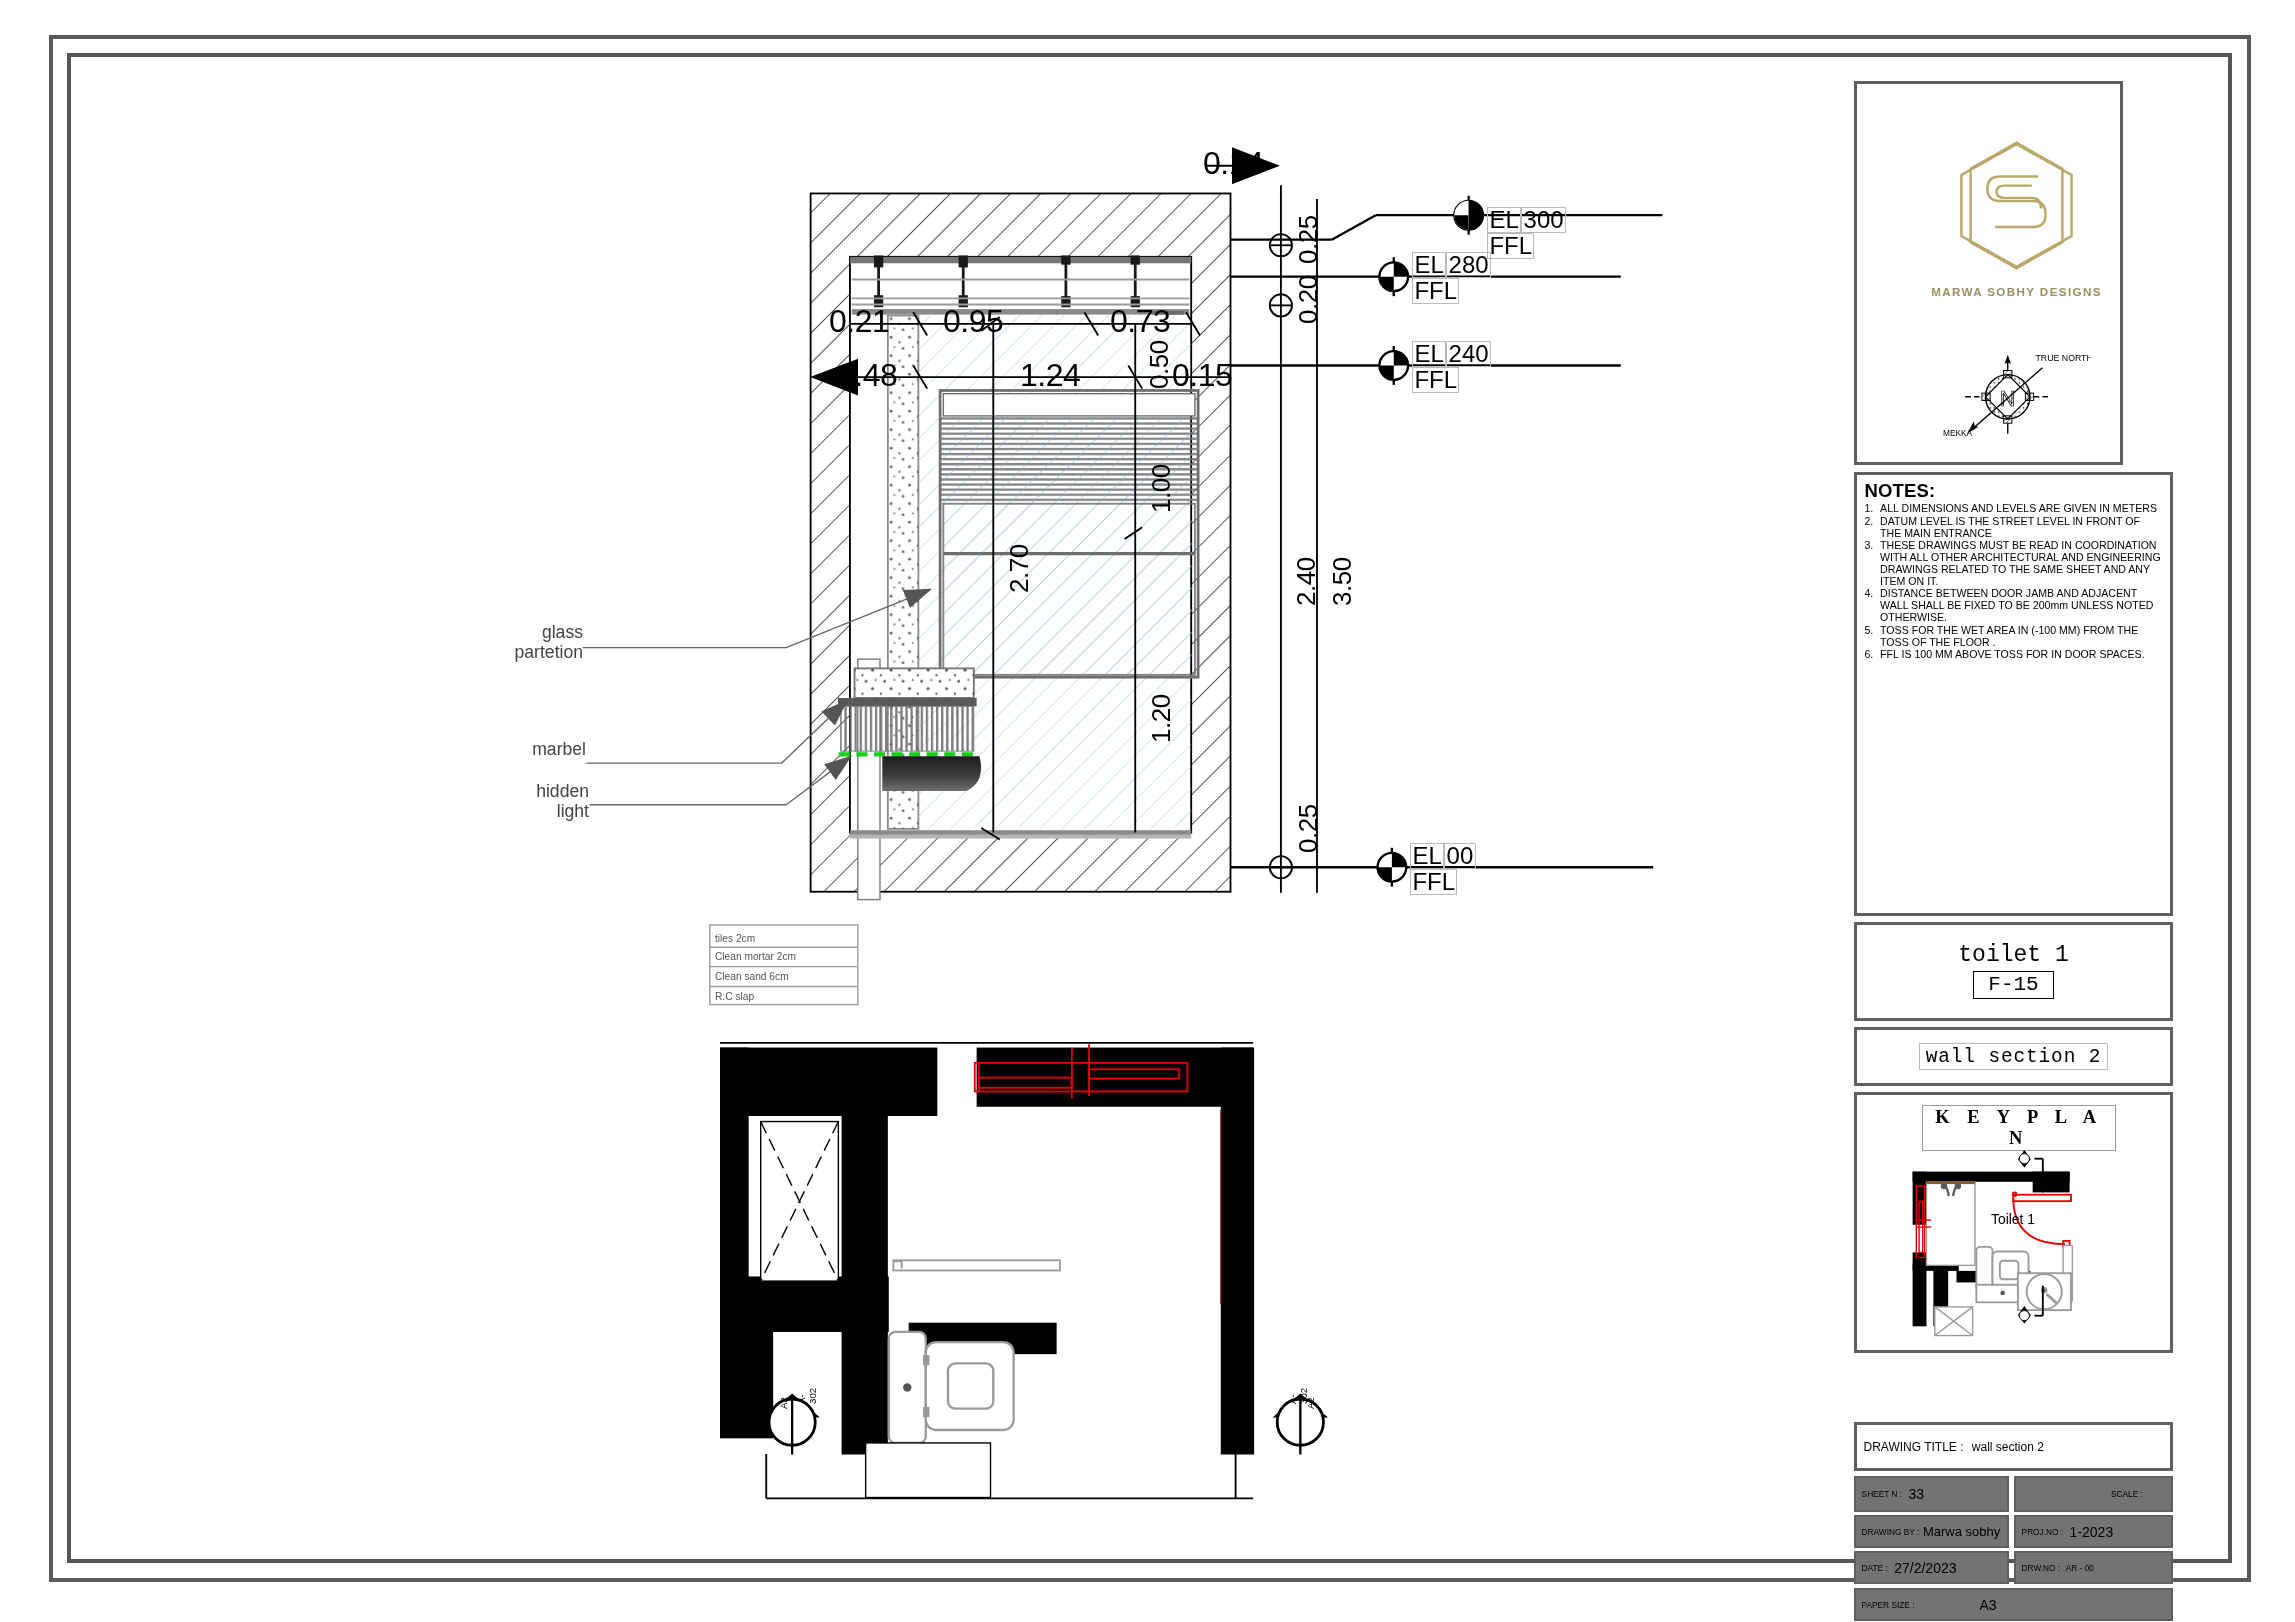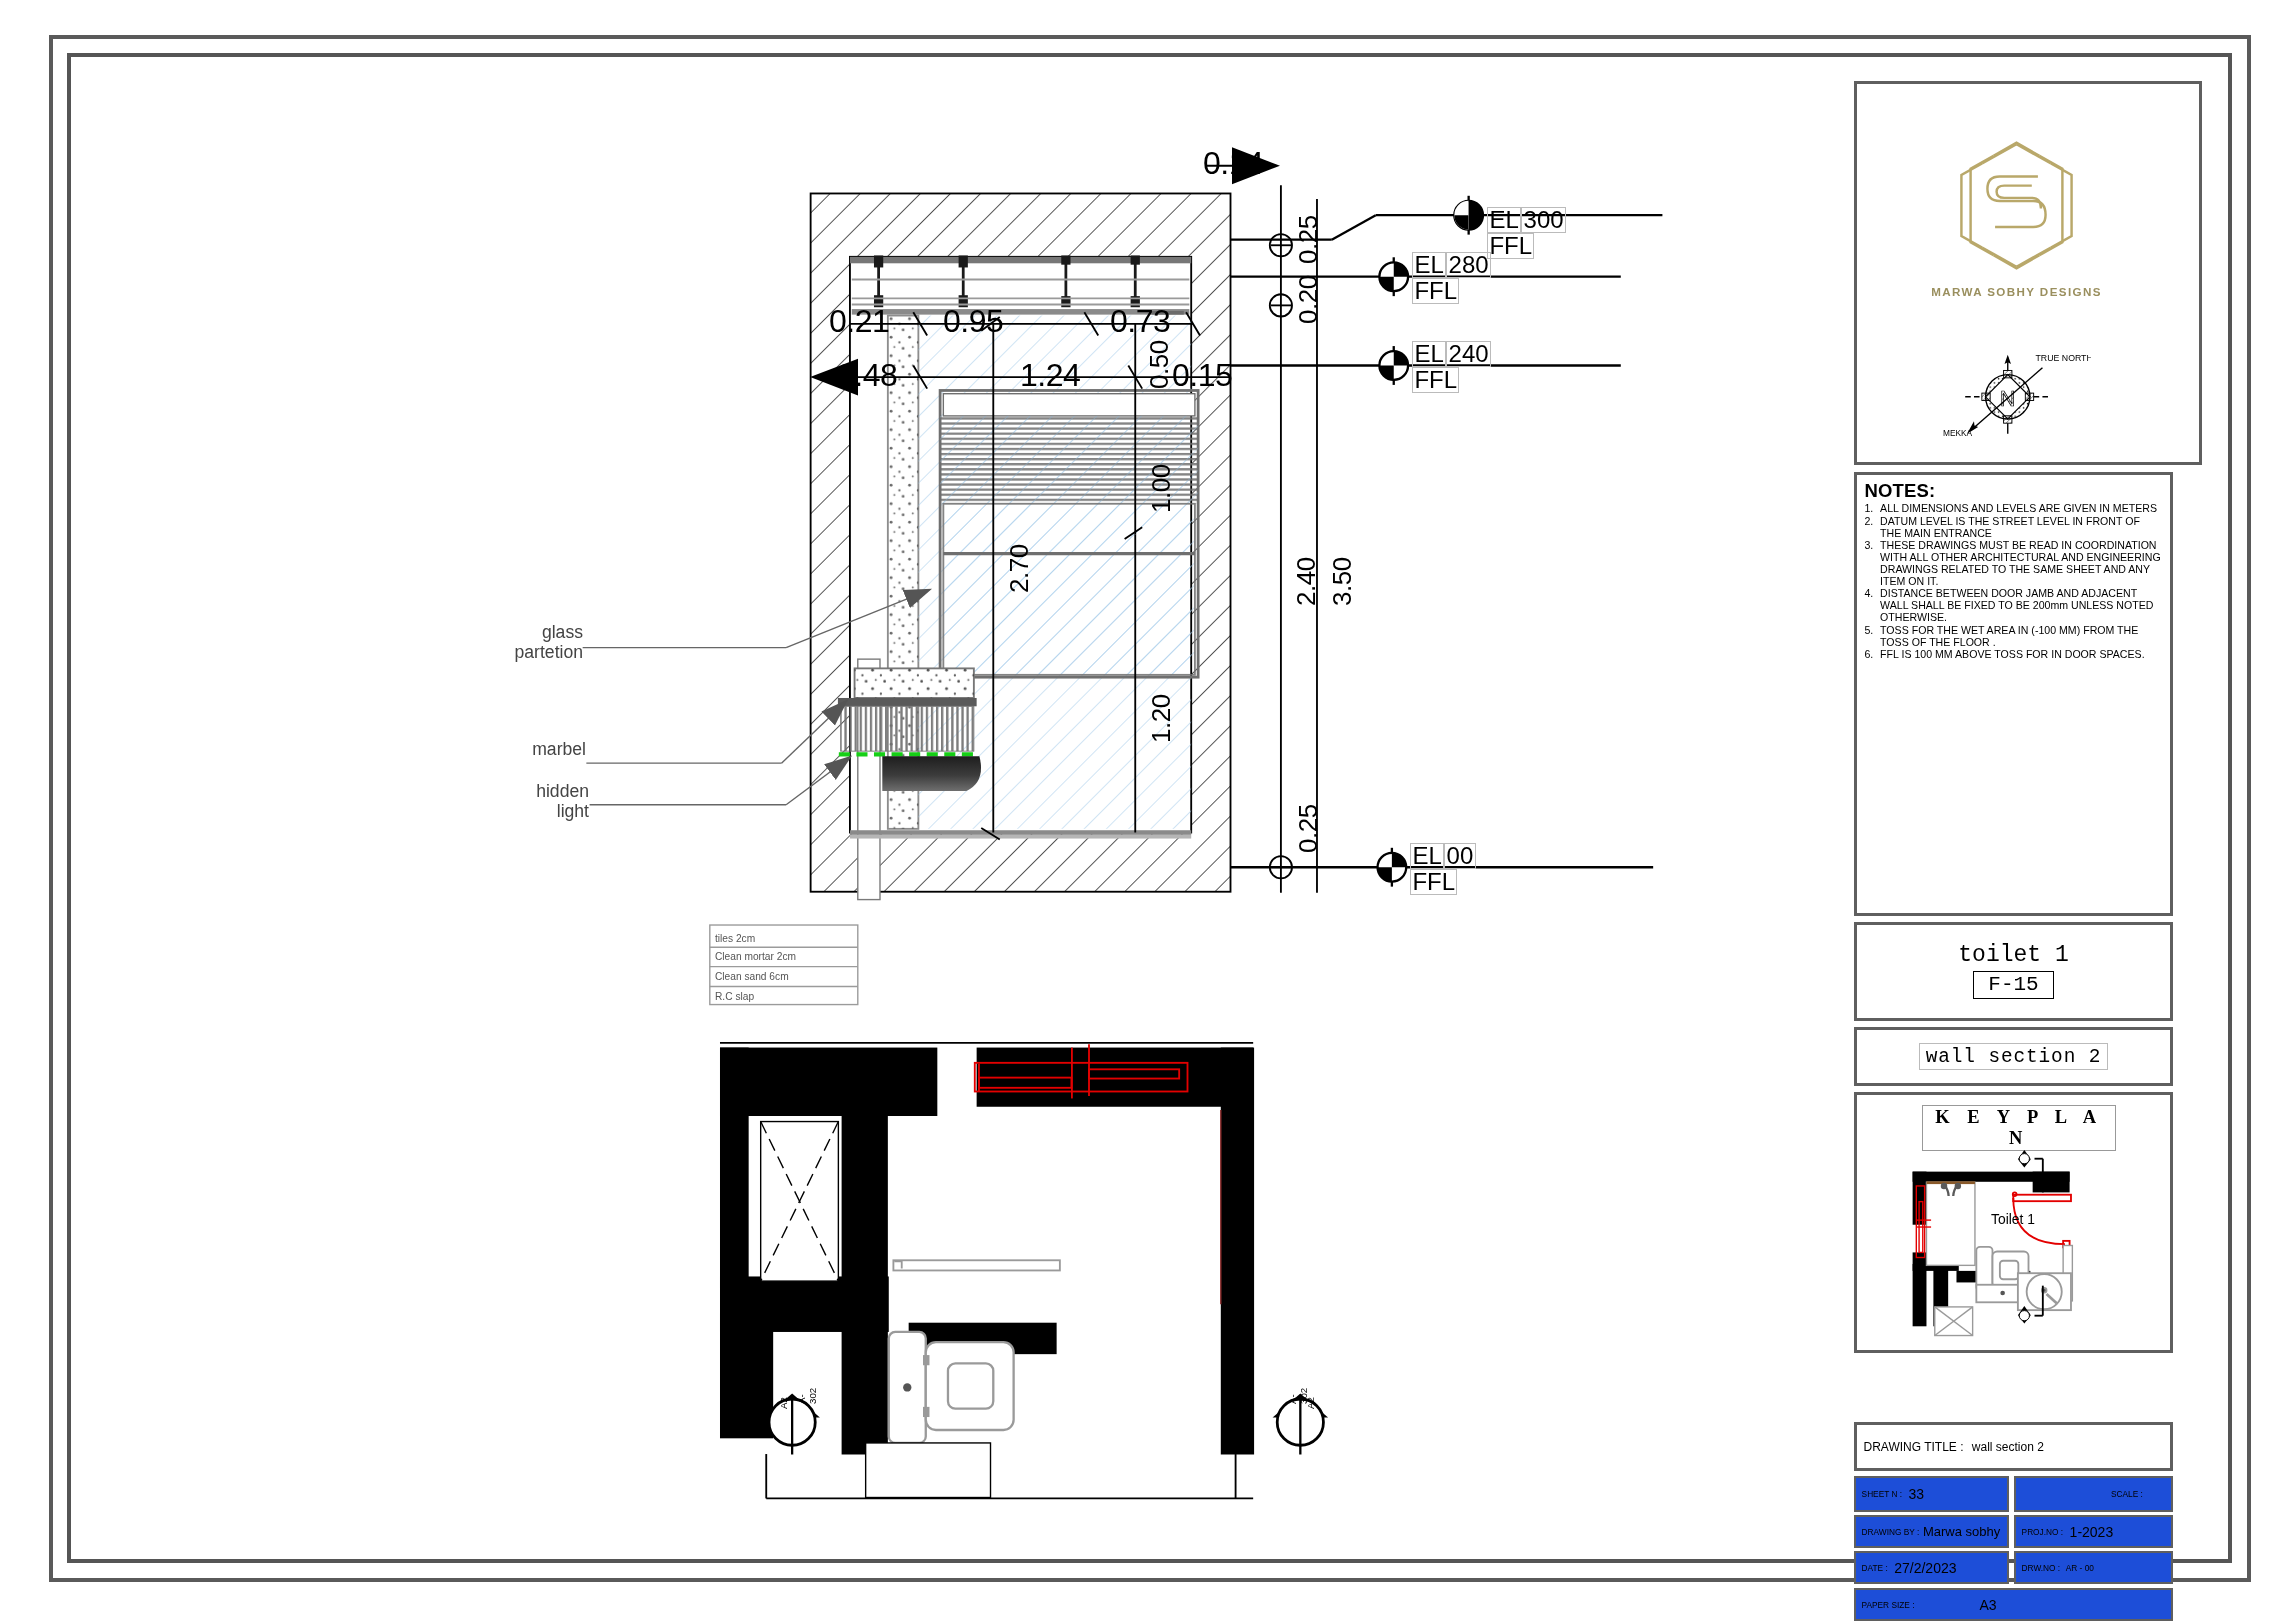--- a/index.html
+++ b/index.html
@@ -5,21 +5,21 @@
   html,body{margin:0;padding:0;background:#ffffff;}
   body{width:2295px;height:1623px;position:relative;font-family:"Liberation Sans",sans-serif;overflow:hidden;}
 
   .sheet-outer{position:absolute;left:49px;top:35px;width:2202px;height:1547px;border:4.2px solid #5a5a5a;box-sizing:border-box;}
   .sheet-inner{position:absolute;left:67px;top:53px;width:2165px;height:1510px;border:4.2px solid #555;box-sizing:border-box;}
 
   
   .panel{position:absolute;left:1854px;top:81px;width:319px;height:1448px;}
   .pbox{position:absolute;border:3.2px solid #5f5f5f;background:#fff;box-sizing:border-box;}
 
-  .logo-box{left:0;top:0;width:348px;height:384px;}
+  .logo-box{left:0;top:0;width:269px;height:384px;}
   .logo-wrap{position:absolute;left:0;top:18.5px;width:319px;height:222px;display:flex;align-items:center;justify-content:center;flex-direction:column;}
   .logo-name{margin-top:2.8px;font-size:11.6px;letter-spacing:1.4px;color:#9a8f5e;font-weight:bold;font-family:"Liberation Sans",sans-serif;}
   .compass-wrap{position:absolute;left:0;top:250px;width:319px;height:120px;display:flex;align-items:center;justify-content:center;}
 
   .notes-box{left:0;top:391px;width:319px;height:444px;padding:6.5px 7.4px;overflow:hidden;}
   .notes-title{font-size:18.5px;font-weight:bold;letter-spacing:0.2px;line-height:1;margin-bottom:3.2px;font-family:"Liberation Sans",sans-serif;}
   .note-item{display:flex;font-size:10.6px;line-height:1.13;margin-bottom:0.5px;font-family:"Liberation Sans",sans-serif;}
   .note-num{width:15.7px;flex:none;}
   .note-txt{flex:1;}
 
@@ -33,21 +33,21 @@
   .keyplan-box{left:0;top:1011px;width:319px;height:261px;}
   .keyplan-title{position:absolute;left:65px;top:10.2px;width:194px;border:0.9px solid #999;text-align:center;font-family:"Liberation Serif",serif;font-size:18.5px;letter-spacing:6.5px;font-weight:bold;padding:0.9px 0;box-sizing:border-box;}
   .keyplan-draw{position:absolute;left:51px;top:51px;width:217px;height:199px;}
 
   .tb-project{left:0;top:1279px;width:319px;height:58px;display:flex;align-items:center;padding-left:6.5px;}
   .tb-lbl{font-size:10.2px;color:#000;}
   .tb-project-val{font-size:24px;margin-left:5.6px;}
   .tb-title{left:0;top:1341px;width:319px;height:49px;display:flex;align-items:center;padding-left:6.5px;}
   .tb-title-val{font-size:12px;margin-left:8.3px;}
 
-  .tb-r{position:absolute;border:2.3px solid #5f5f5f;background:#1d4ed8;box-sizing:border-box;display:flex;align-items:center;padding-left:5.6px;}
+  .tb-r{position:absolute;border:2.3px solid #5f5f5f;background:#737373;box-sizing:border-box;display:flex;align-items:center;padding-left:5.6px;}
   .tb-sheet{left:0;top:1395px;width:155px;height:36px;}
   .tb-scale{left:160px;top:1395px;width:159px;height:36px;padding-left:44px;}
   .tb-by{left:0;top:1434px;width:155px;height:33px;}
   .tb-proj{left:160px;top:1434px;width:159px;height:33px;}
   .tb-date{left:0;top:1470px;width:155px;height:33px;}
   .tb-drw{left:160px;top:1470px;width:159px;height:33px;}
   .tb-paper{left:0;top:1507px;width:319px;height:33px;}
   .sm{font-size:8.3px;}
   .md{font-size:14px;margin-left:6.5px;}
   .md2{font-size:11px;margin-left:4.6px;}

